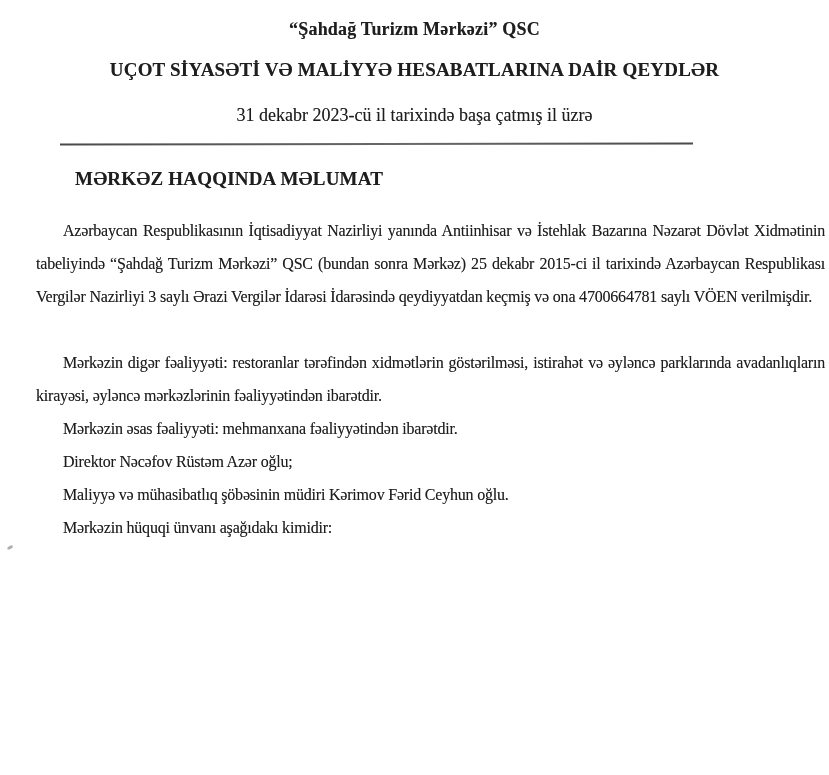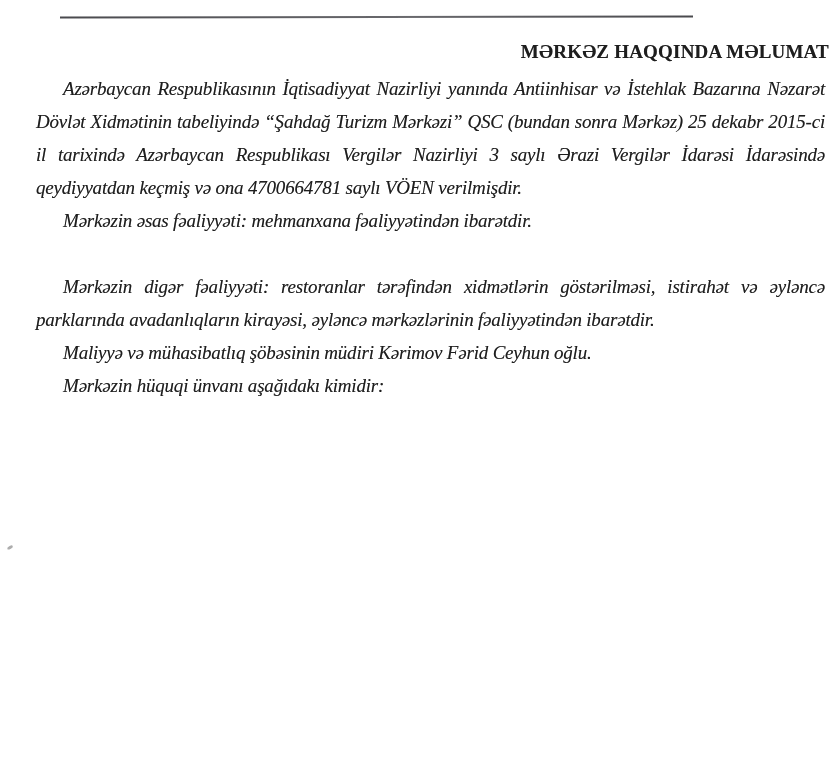--- a/index.html
+++ b/index.html
@@ -48,30 +48,28 @@
     height: 2px;
     background: linear-gradient(to right, var(--divider), #6a6a6e 55%, var(--divider));
     transform: rotate(-0.08deg);
   }
   .section-heading {
     margin: 22px 0 0 75px;
     font-size: 19px;
     line-height: 24px;
     font-weight: 700;
     letter-spacing: 0.2px;
-    text-align: right;
   }
   .body-text {
-    margin-top: 8px;
+    margin-top: 23px;
     padding: 0 4px 0 36px;
-    font-size: 19px;
+    font-size: 16px;
     line-height: 33px;
     letter-spacing: -0.2px;
     text-align: justify;
-    font-style: italic;
   }
   .para {
     margin: 0;
     text-indent: 27px;
   }
   .para.gap { margin-top: 33px; }
   .para.gap-sm { margin-top: 28px; }
   .speck {
     position: absolute;
     left: 7px;
@@ -82,30 +80,36 @@
     border-radius: 60% 40% 50% 50%;
     transform: rotate(-25deg);
     opacity: 0.7;
   }
 </style>
 </head>
 <body>
 
 <div class="page">
 
+  <header class="doc-header">
+    <div class="company-title">“Şahdağ Turizm Mərkəzi” QSC</div>
+    <div class="report-title">UÇOT SİYASƏTİ VƏ MALİYYƏ HESABATLARINA DAİR QEYDLƏR</div>
+    <div class="report-period">31 dekabr 2023-cü il tarixində başa çatmış il üzrə</div>
+  </header>
 
   <div class="divider"></div>
 
   <section>
     <h2 class="section-heading">MƏRKƏZ HAQQINDA MƏLUMAT</h2>
 
     <div class="body-text">
       <p class="para">Azərbaycan Respublikasının İqtisadiyyat Nazirliyi yanında Antiinhisar və İstehlak Bazarına Nəzarət Dövlət Xidmətinin tabeliyində “Şahdağ Turizm Mərkəzi” QSC (bundan sonra Mərkəz) 25 dekabr 2015-ci il tarixində Azərbaycan Respublikası Vergilər Nazirliyi 3 saylı Ərazi Vergilər İdarəsi İdarəsində qeydiyyatdan keçmiş və ona 4700664781 saylı VÖEN verilmişdir.</p>
+      <p class="para gap">Mərkəzin digər fəaliyyəti: restoranlar tərəfindən xidmətlərin göstərilməsi, istirahət və əyləncə parklarında avadanlıqların kirayəsi, əyləncə mərkəzlərinin fəaliyyətindən ibarətdir.</p>
       <p class="para">Mərkəzin əsas fəaliyyəti: mehmanxana fəaliyyətindən  ibarətdir.</p>
-      <p class="para gap">Mərkəzin digər fəaliyyəti: restoranlar tərəfindən xidmətlərin göstərilməsi, istirahət və əyləncə parklarında avadanlıqların kirayəsi, əyləncə mərkəzlərinin fəaliyyətindən ibarətdir.</p>
+      <p class="para">Direktor Nəcəfov Rüstəm Azər oğlu;</p>
       <p class="para">Maliyyə və mühasibatlıq şöbəsinin müdiri Kərimov Fərid Ceyhun oğlu.</p>
       <p class="para">Mərkəzin hüquqi ünvanı aşağıdakı kimidir:</p>
     </div>
   </section>
 
   <span class="speck"></span>
 
 </div>
 
 </body></html>

